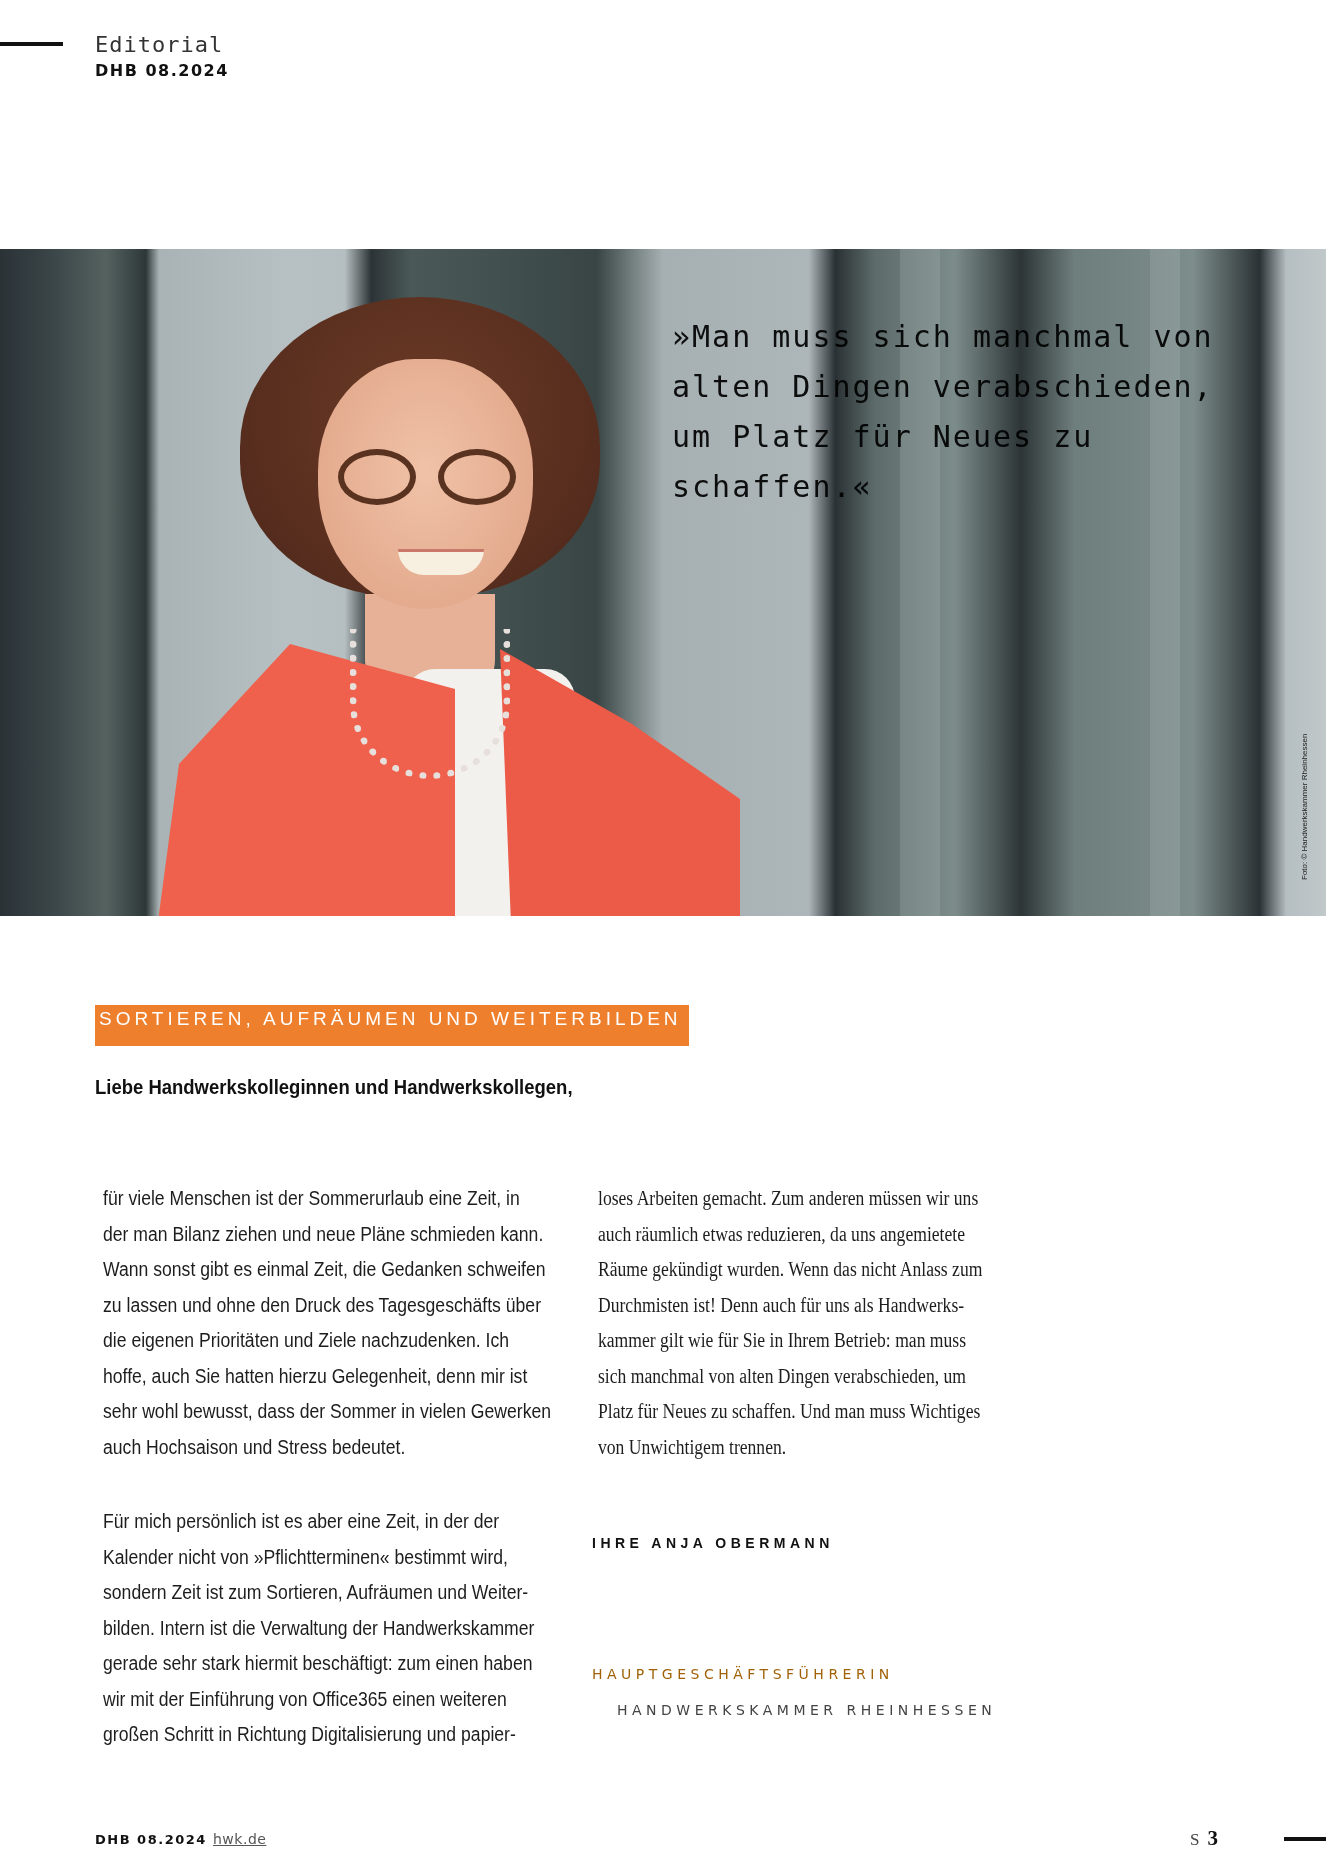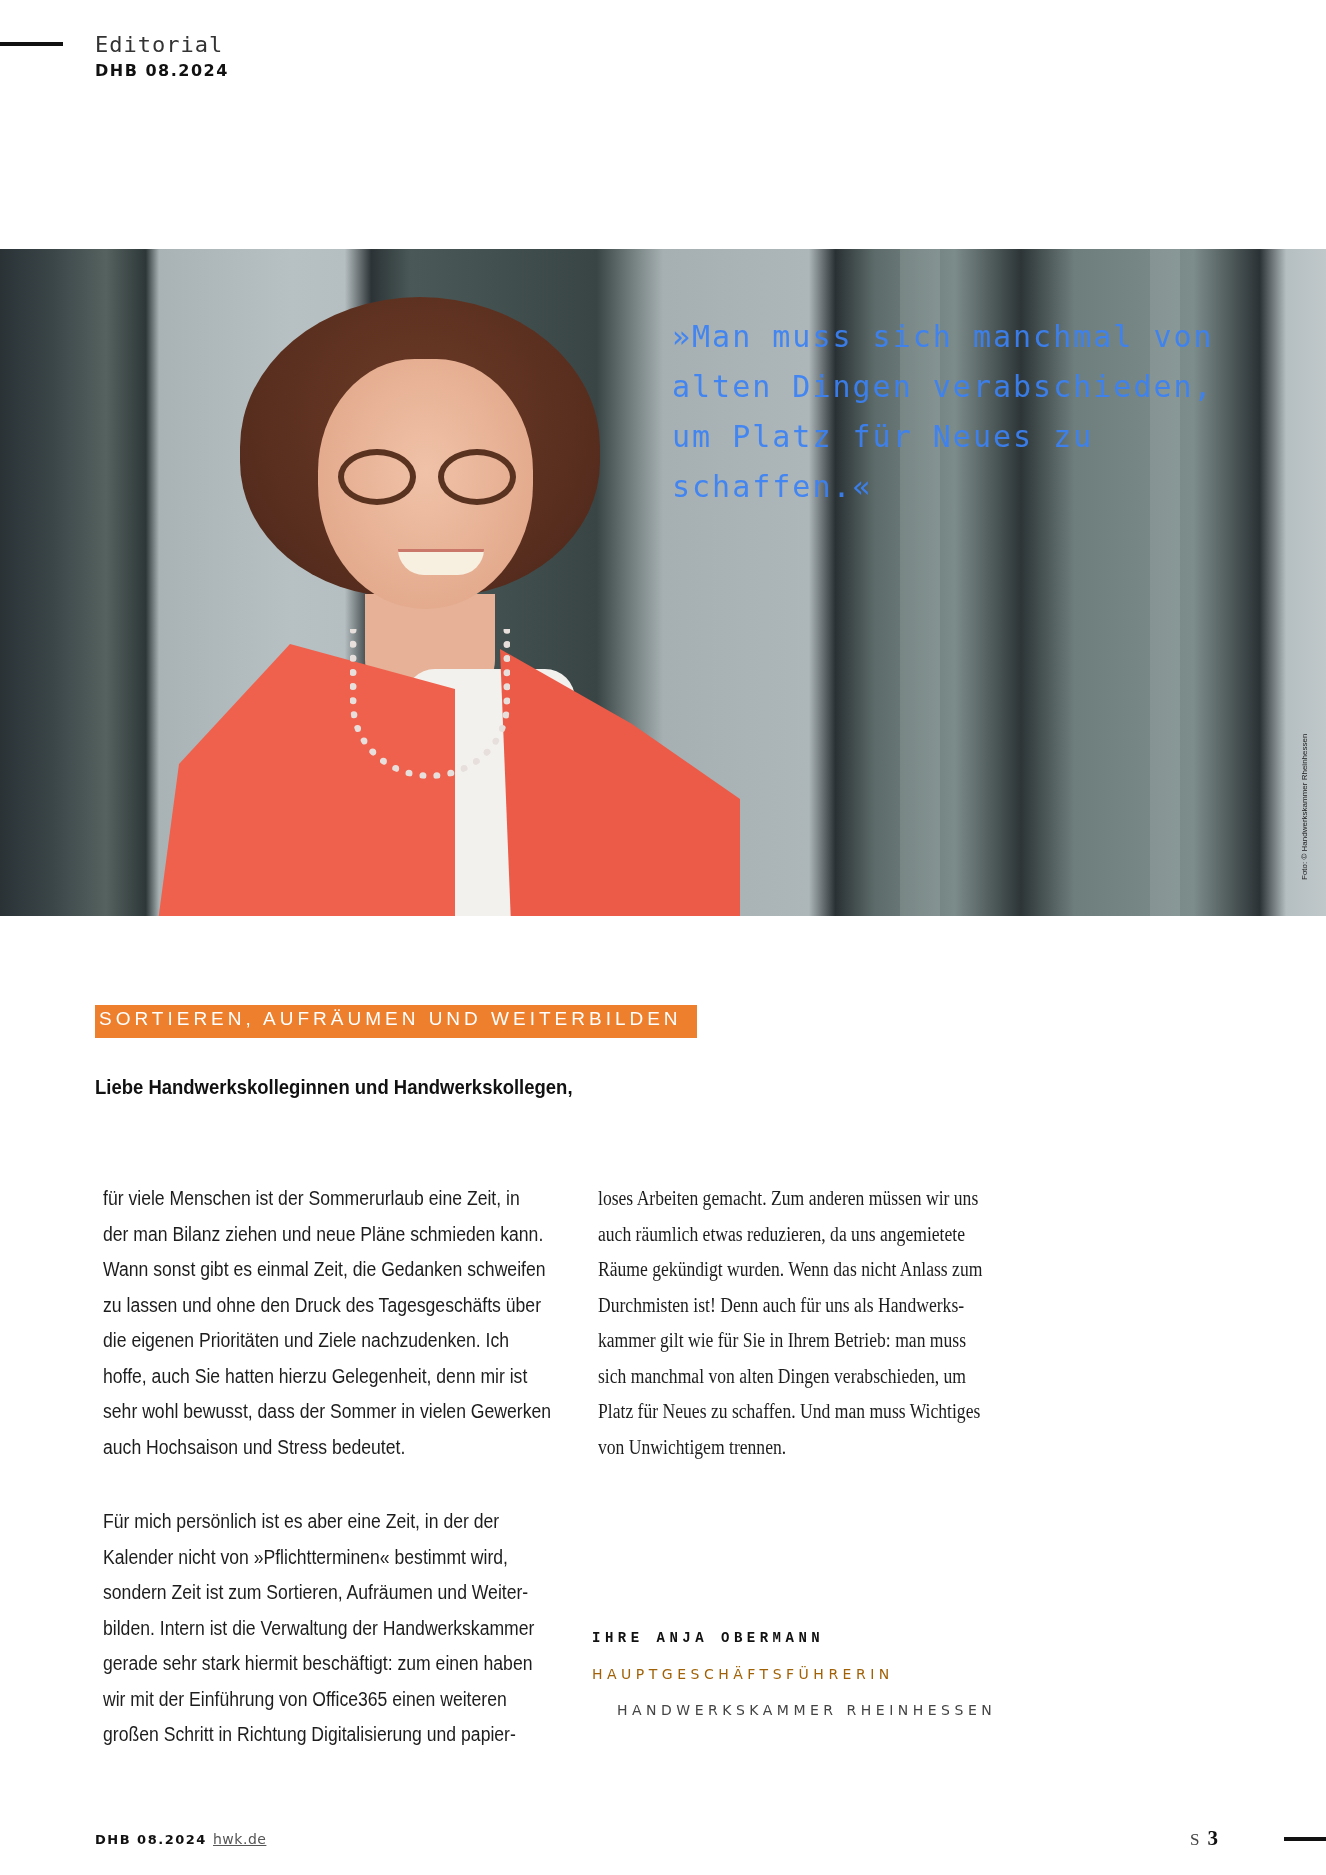--- a/index.html
+++ b/index.html
@@ -23,37 +23,37 @@
     .photo .glasses { position: absolute; left: 338px; top: 200px; width: 180px; height: 56px; }
     .photo .glasses span { position: absolute; top: 0; width: 78px; height: 56px; border: 6px solid #5a3220; border-radius: 50%; }
     .photo .glasses .l { left: 0; } .photo .glasses .r { left: 100px; }
     .photo .smile { position: absolute; left: 398px; top: 300px; width: 86px; height: 26px; border-radius: 0 0 45px 45px; background: #f7efe0; border-top: 3px solid #c9786a; }
     .photo .neck { position: absolute; left: 365px; top: 345px; width: 130px; height: 110px; background: #e6b196; border-radius: 0 0 40% 40%; }
     .photo .shirt { position: absolute; left: 405px; top: 420px; width: 170px; height: 260px; background: #f3f1ee; border-radius: 30px 30px 0 0; }
     .photo .jacket-l { position: absolute; left: 155px; top: 395px; width: 300px; height: 300px; background: #f0614d; clip-path: polygon(45% 0, 100% 15%, 100% 100%, 0 100%, 8% 40%); }
     .photo .jacket-r { position: absolute; left: 500px; top: 400px; width: 240px; height: 300px; background: #ec5b48; clip-path: polygon(0 0, 55% 25%, 100% 50%, 100% 100%, 5% 100%); }
     .photo .necklace { position: absolute; left: 350px; top: 380px; width: 160px; height: 150px; border: 7px dotted #e6dfdc; border-top: none; border-radius: 0 0 50% 50%; }
 
-    .pull-quote { position: absolute; left: 672px; top: 312px; width: 600px; font-family: "DejaVu Sans Mono", monospace; font-size: 30px; line-height: 50px; color: #3b82f6; letter-spacing: 2px; opacity: 0.92; }
+    .pull-quote { position: absolute; left: 672px; top: 312px; width: 600px; font-family: "DejaVu Sans Mono", monospace; font-size: 30px; line-height: 50px; color: #000000; letter-spacing: 2px; opacity: 0.92; }
 
     .photo-credit { position: absolute; left: 1300px; top: 880px; transform-origin: left top; transform: rotate(-90deg); font-family: "Liberation Sans", sans-serif; font-size: 8px; color: #222; white-space: nowrap; }
 
     
-    .kicker { position: absolute; left: 95px; top: 1005px; height: 33px; padding: 0 15px 0 4px; background: #ee7f2d; color: #ffffff; font-family: "Liberation Sans", sans-serif; font-size: 19px; line-height: 27px; letter-spacing: 4px; white-space: nowrap; }
+    .kicker { position: absolute; left: 95px; top: 1005px; height: 41px; padding: 0 7px 0 4px; background: #ee7f2d; color: #ffffff; font-family: "Liberation Sans", sans-serif; font-size: 19px; line-height: 27px; letter-spacing: 4px; white-space: nowrap; }
     .salutation { position: absolute; left: 95px; top: 1075px; font-family: "Liberation Sans", sans-serif; font-weight: bold; font-size: 21px; color: #111; transform: scaleX(0.88); transform-origin: left top; white-space: nowrap; }
 
     
     .col { position: absolute; width: 475px; font-family: "Liberation Sans", sans-serif; font-size: 20px; line-height: 35.5px; color: #1d1d1d; text-align: justify; }
     .col p { margin: 8px; }
     .col-left { left: 95px; top: 1173px; }
     .col-right { left: 590px; top: 1173px; font-family: Liberation Serif, serif; }
     .col .para-gap { height: 23px; }
     .line { display: block; white-space: nowrap; transform: scaleX(0.88); transform-origin: left center; text-align: left; }
 
-    .sig-name { position: absolute; left: 592px; top: 1630px; font-family: Liberation Mono, monospace; font-weight: bold; font-size: 14px; letter-spacing: 4.5px; color: #111; }
+    .sig-name { position: absolute; left: 592px; top: 1535px; font-family: Liberation Sans, sans-serif; font-weight: bold; font-size: 14px; letter-spacing: 4.5px; color: #111; }
     .sig-title { position: absolute; left: 592px; top: 1666px; font-family: "DejaVu Sans", sans-serif; font-size: 14px; letter-spacing: 4.5px; color: #a16207; }
     .sig-org { position: absolute; left: 592px; top: 1702px; font-family: "DejaVu Sans", sans-serif; font-size: 14px; letter-spacing: 4.5px; color: #444; margin-left: 25px; }
 
     
     .footer-issue { position: absolute; left: 95px; top: 1832px; font-family: "DejaVu Sans", sans-serif; font-weight: bold; font-size: 13px; letter-spacing: 1.5px; color: #111; }
     .footer-url { position: absolute; left: 213px; top: 1831px; font-family: "DejaVu Sans", sans-serif; font-size: 14px; color: #555; letter-spacing: 0.5px; text-decoration: underline; }
     .footer-page { position: absolute; left: 1190px; top: 1826px; font-family: Liberation Serif, serif; white-space: nowrap; }
     .footer-page .s { font-size: 17px; color: #444; margin-right: 8px; }
     .footer-page .n { font-size: 21px; font-weight: bold; color: #111; }
   </style>

